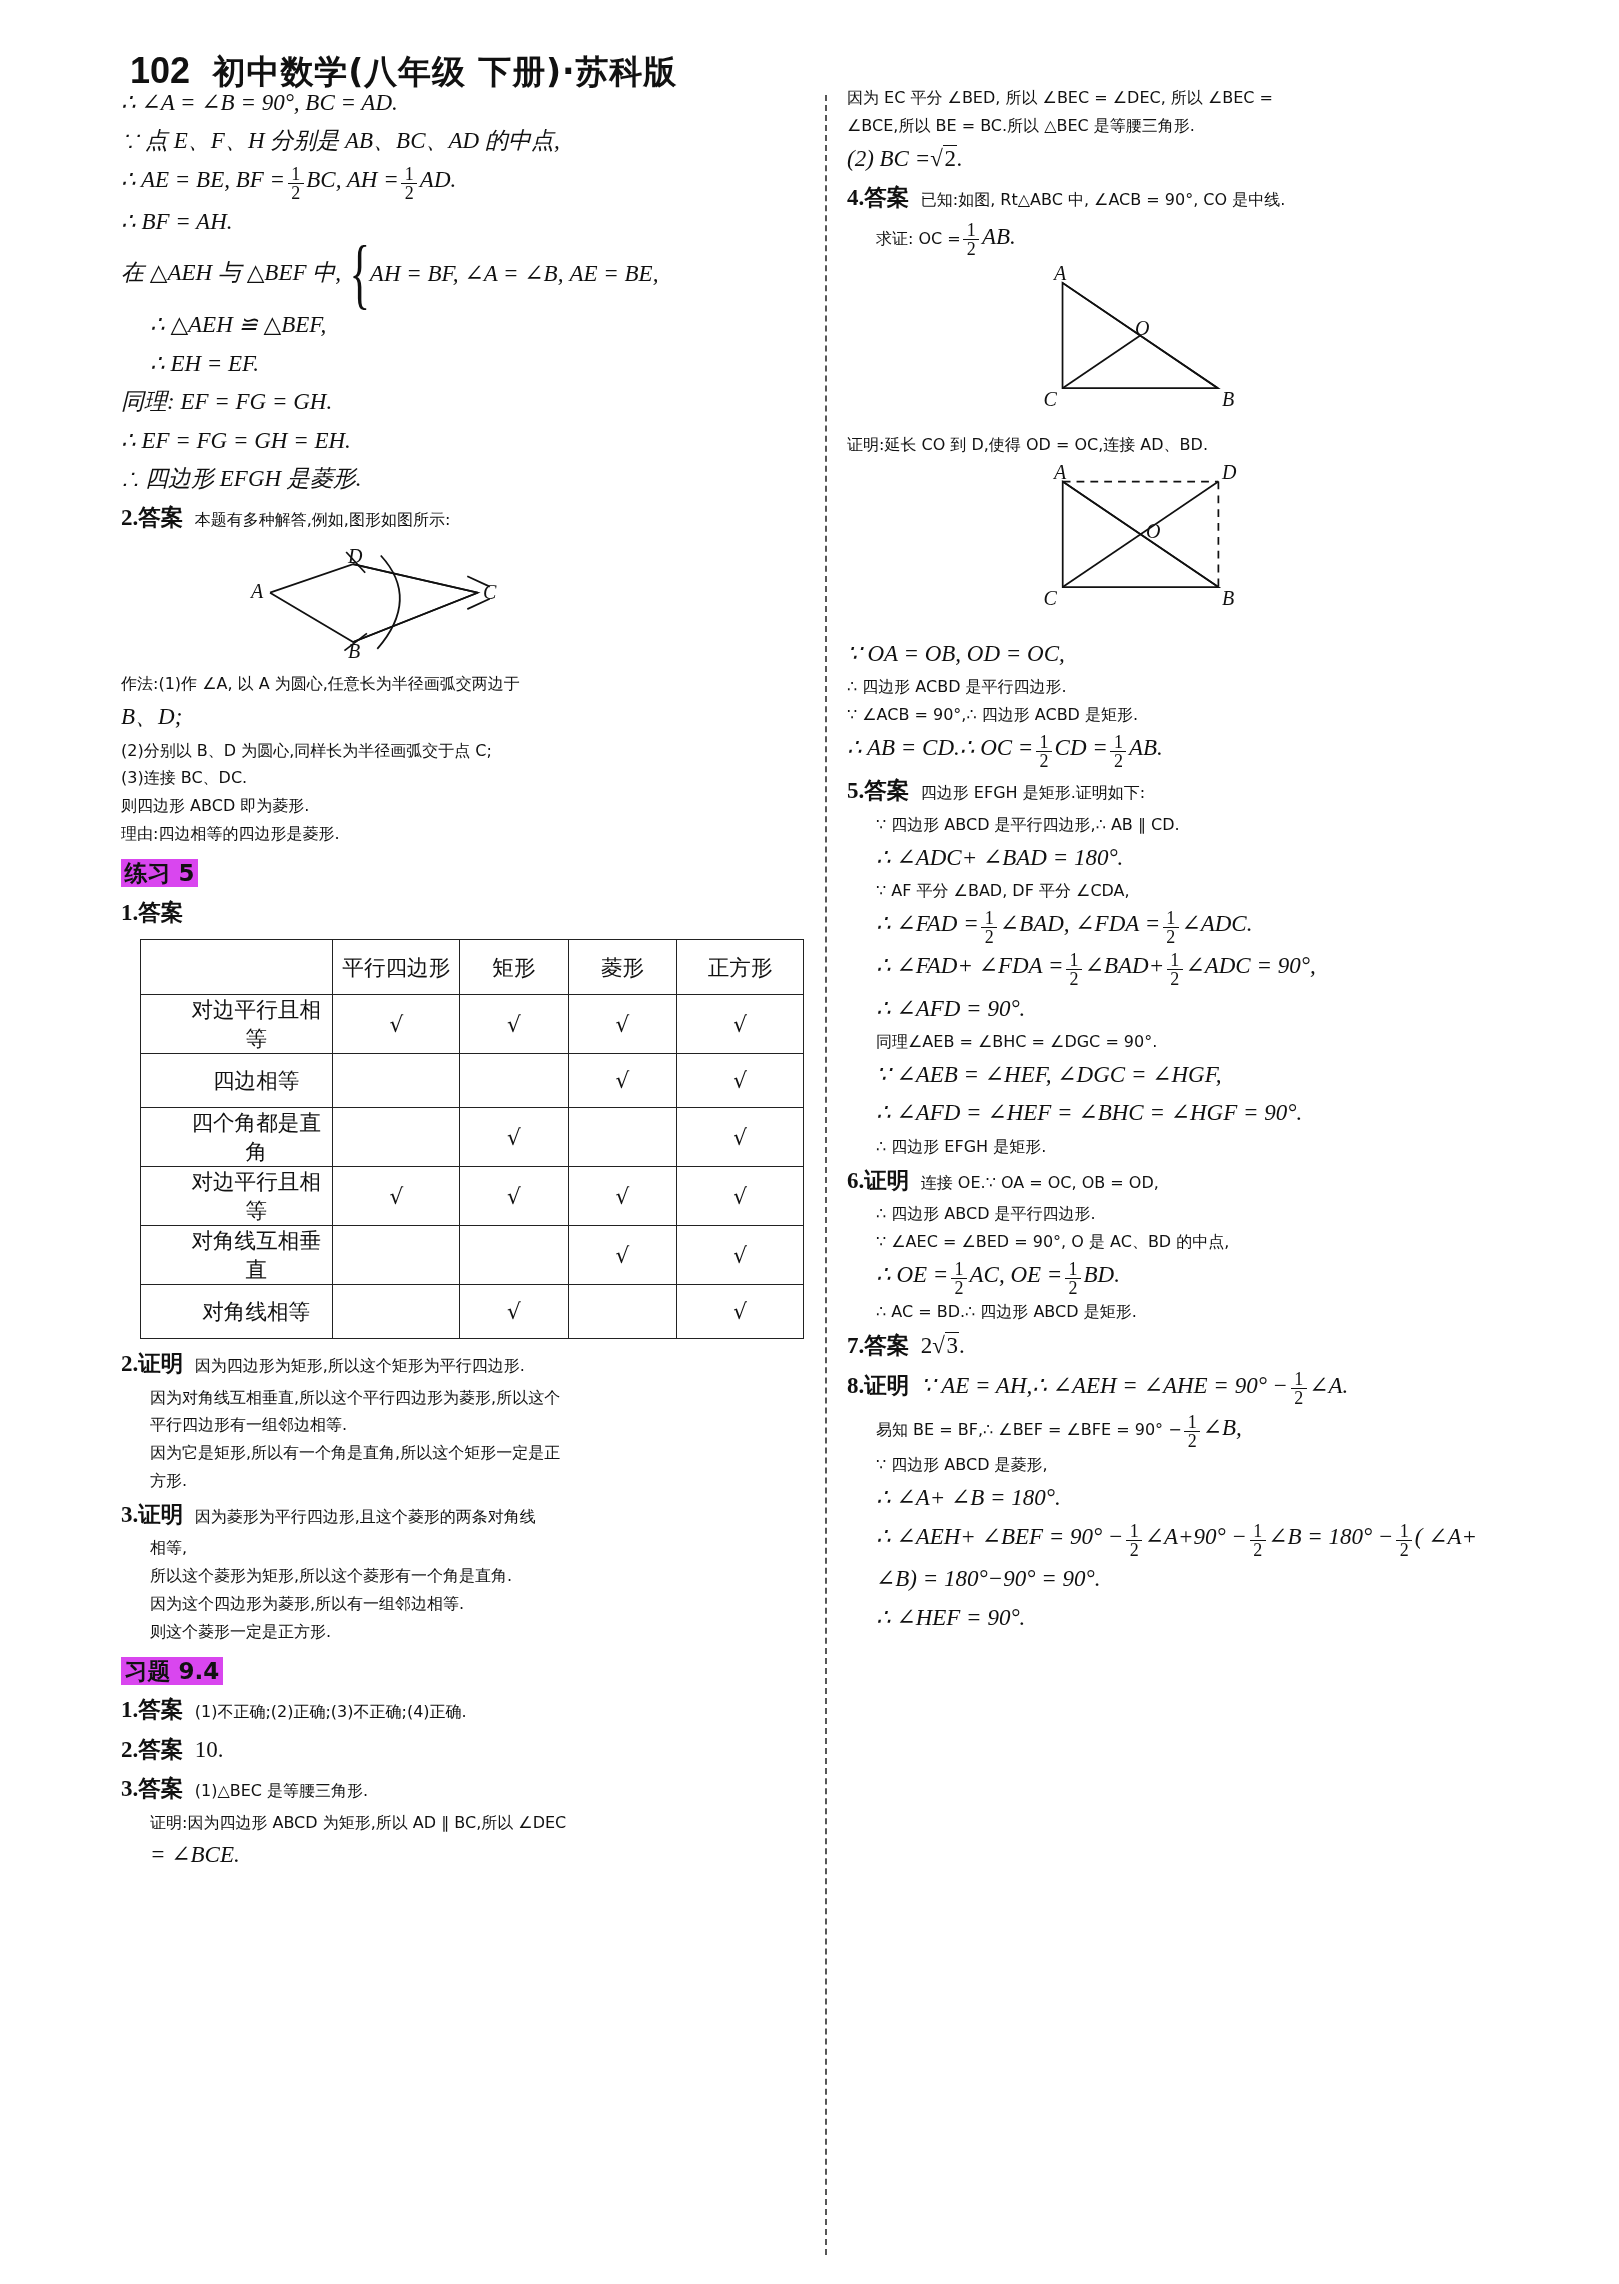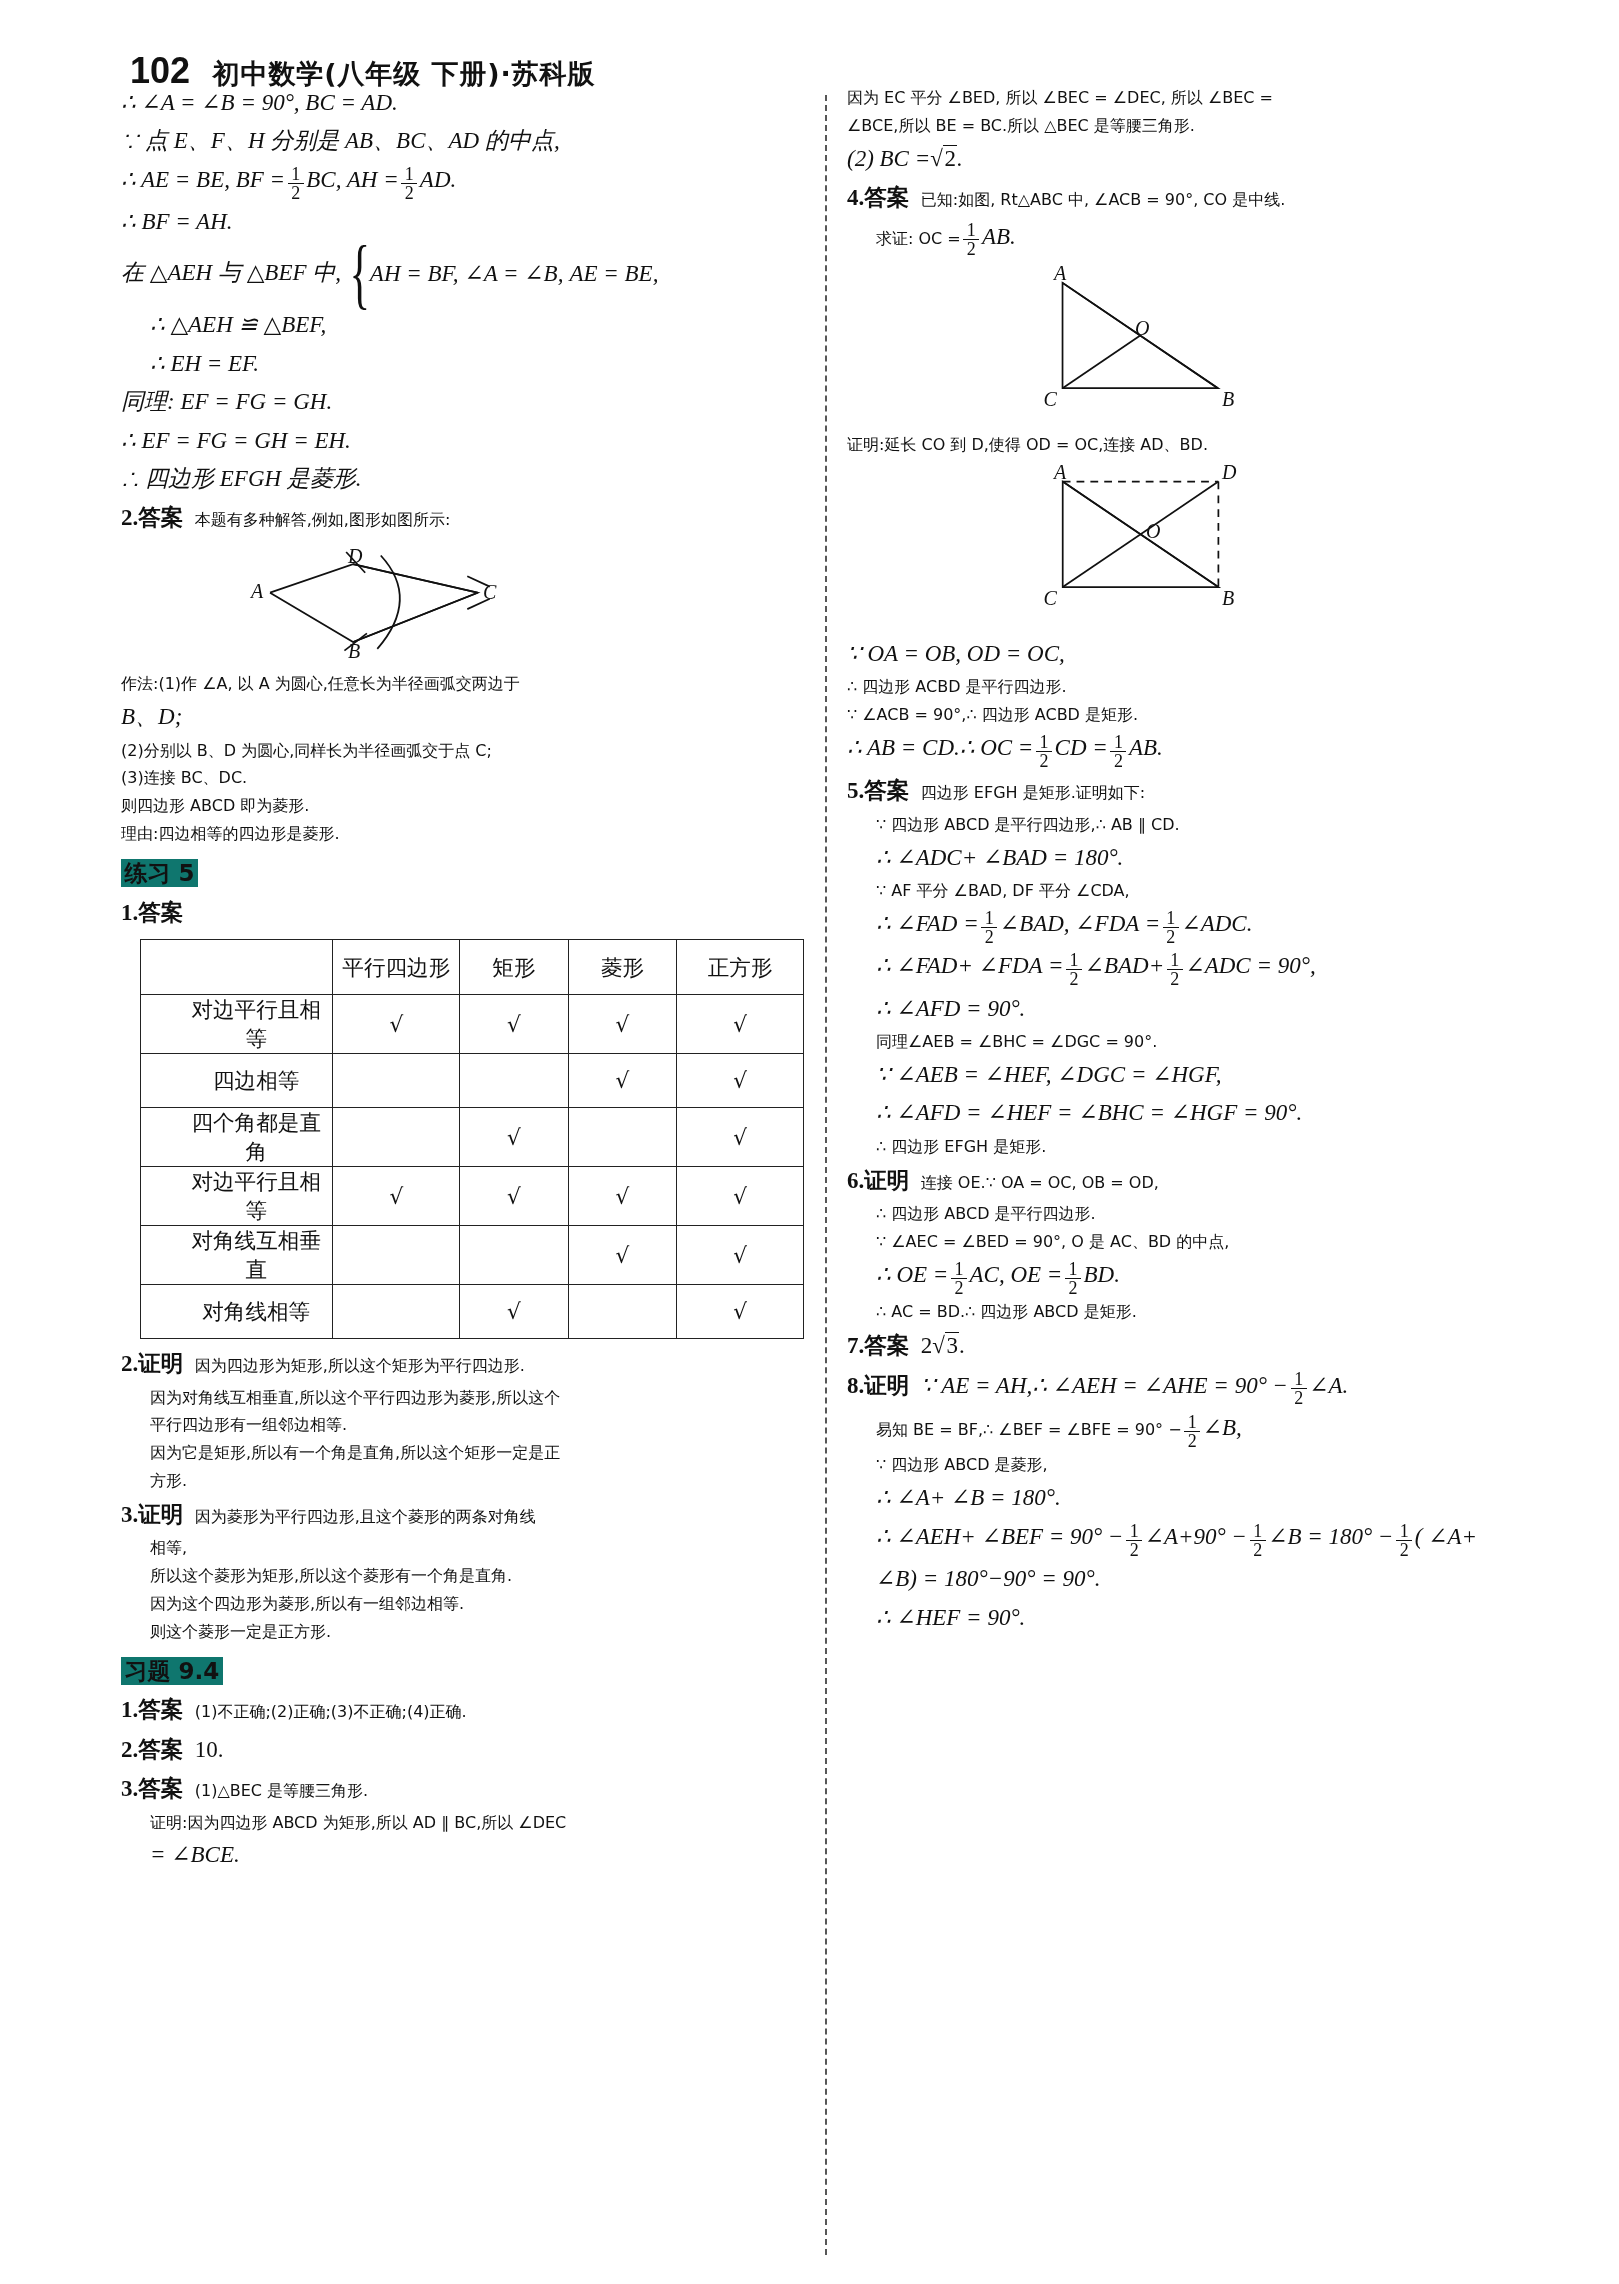--- a/index.html
+++ b/index.html
@@ -9,40 +9,40 @@
     font-family:"Liberation Serif","DejaVu Serif",serif;
     color:#111;
     position:relative;
     overflow:hidden;
   }
   .page { position:relative; width:1619px; height:2284px; box-sizing:border-box; padding:0; }
 
   
   .header { position:absolute; left:130px; top:50px; display:flex; align-items:baseline; gap:22.5px; }
   .pageno { font-family:"Liberation Sans","DejaVu Sans",sans-serif; font-weight:bold; font-size:36px; letter-spacing:0px; }
-  .bookline { font-family:"DejaVu Sans","Liberation Sans",sans-serif; font-weight:bold; font-size:27px; letter-spacing:0.9px; }
+  .bookline { font-family:"DejaVu Sans","Liberation Sans",sans-serif; font-weight:bold; font-size:33px; letter-spacing:0.9px; }
 
   
   .cols { position:absolute; left:0; top:86px; width:1619px; }
   .col { position:absolute; top:0; }
   .col-left  { left:121px;  width:683px; }
   .col-right { left:847px;  width:717px; }
   .divider { position:absolute; left:825px; top:95px; height:2160px;
              border-left:2.6px dashed #3a3a3a; opacity:.85; }
 
   
   .ln { font-size:23px; line-height:1.52; margin:0 0 3.5px 0; white-space:nowrap; }
   .ind { padding-left:29px; }
   .math { font-style:italic; font-family:"Liberation Serif","DejaVu Serif",serif; }
   .up { font-style:normal; }
   .cn { font-style:normal; font-family:"DejaVu Sans","Liberation Sans",sans-serif; font-size:16px; }
   .lead { font-family:"DejaVu Sans","Liberation Sans",sans-serif; font-weight:bold; font-style:normal; font-size:22.5px; }
   .num { font-family:"Liberation Serif",serif; font-weight:bold; font-style:normal; }
   .sect { font-family:"DejaVu Sans","Liberation Sans",sans-serif; font-weight:bold; font-size:23px; margin:12px 0 5.2px 0; }
-  .hl { background:#0f766e; padding:0.9px 3.5px; }
+  .hl { background:#d946ef; padding:0.9px 3.5px; }
 
   
   .frac { display:inline-block; vertical-align:-0.52em; text-align:center; font-style:normal; margin:0 2.6px; line-height:1; }
   .frac .n { display:block; font-size:18px; padding:0 3.5px; }
   .frac .d { display:block; font-size:18px; padding:0 3.5px; border-top:1.4px solid #111; }
   .sqrt { font-style:normal; }
   .sqrt .rad { font-size:23px; }
   .sqrt .bar { border-top:1.4px solid #111; padding:0 0.9px 0 1.7px; }
 
   

